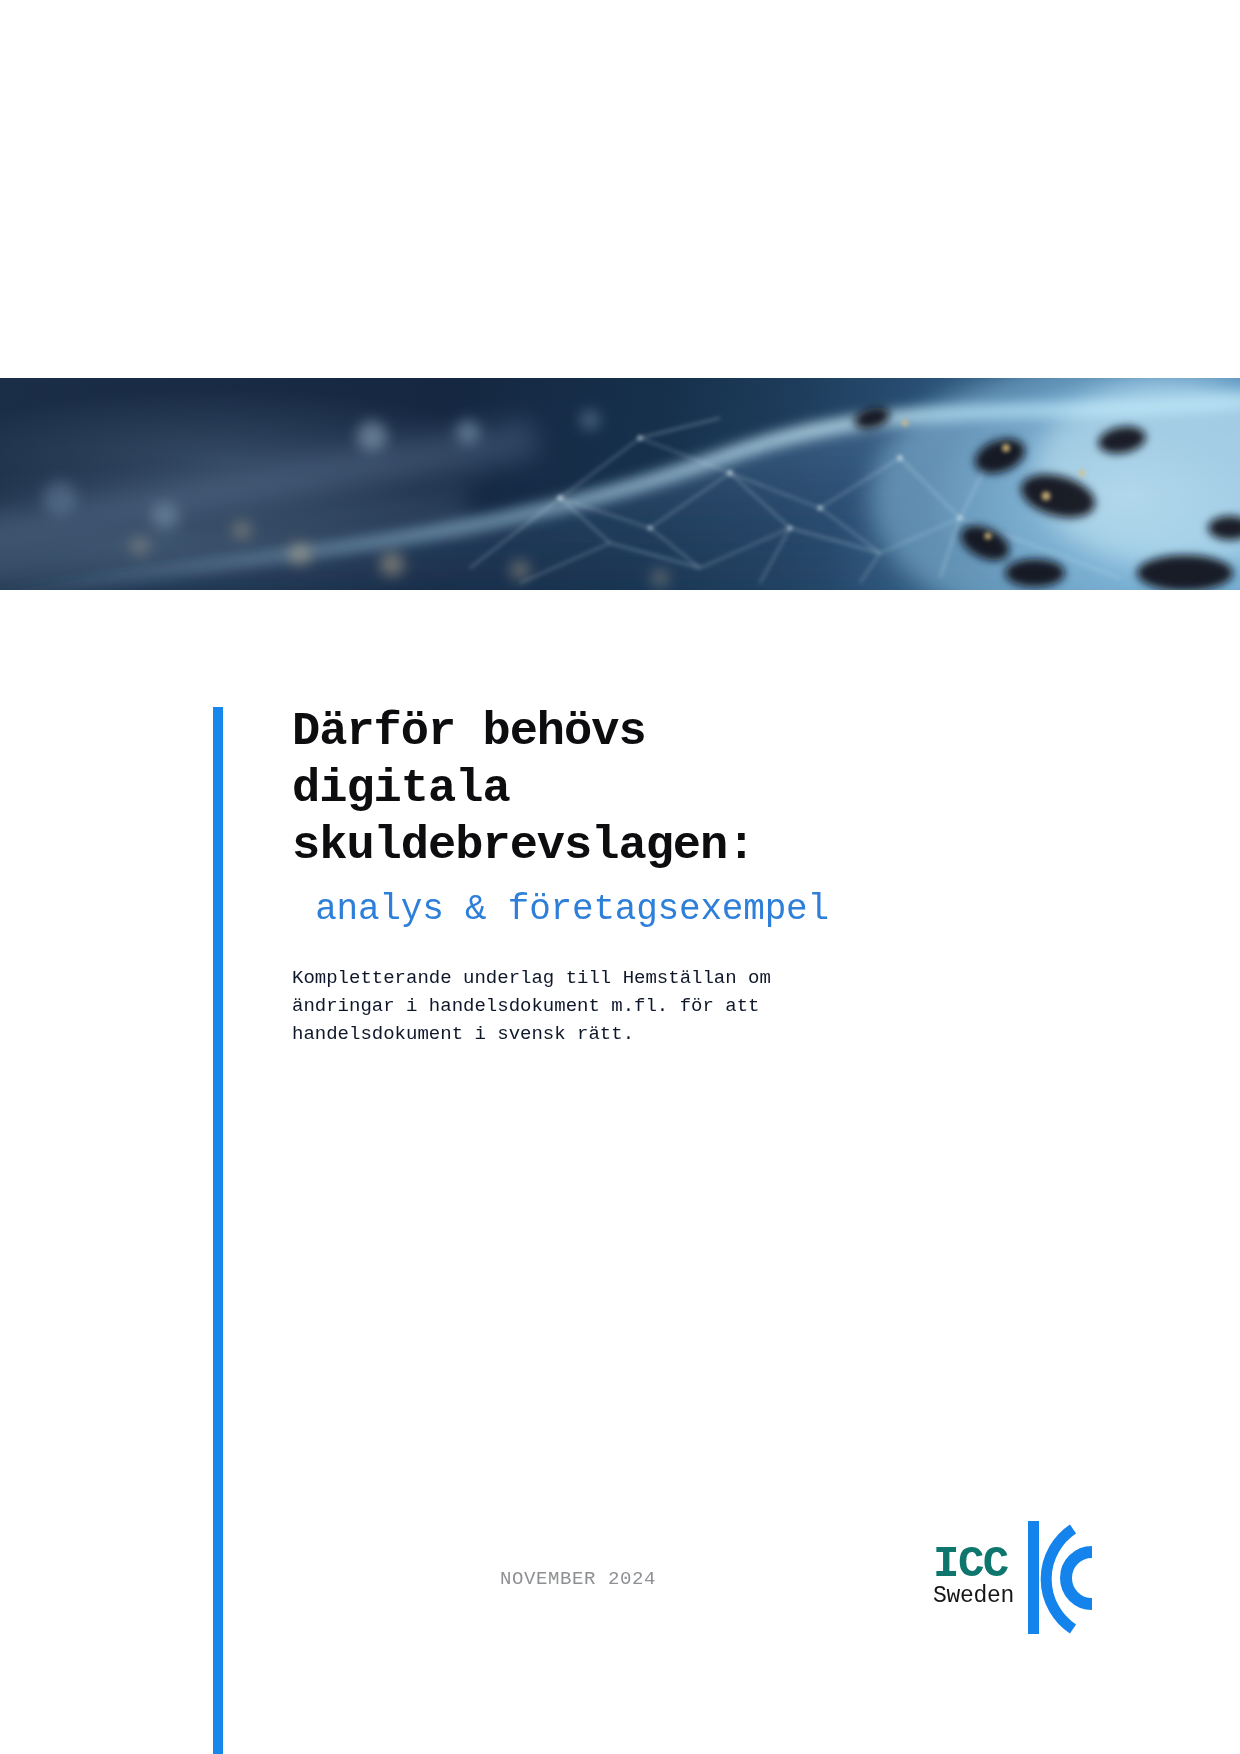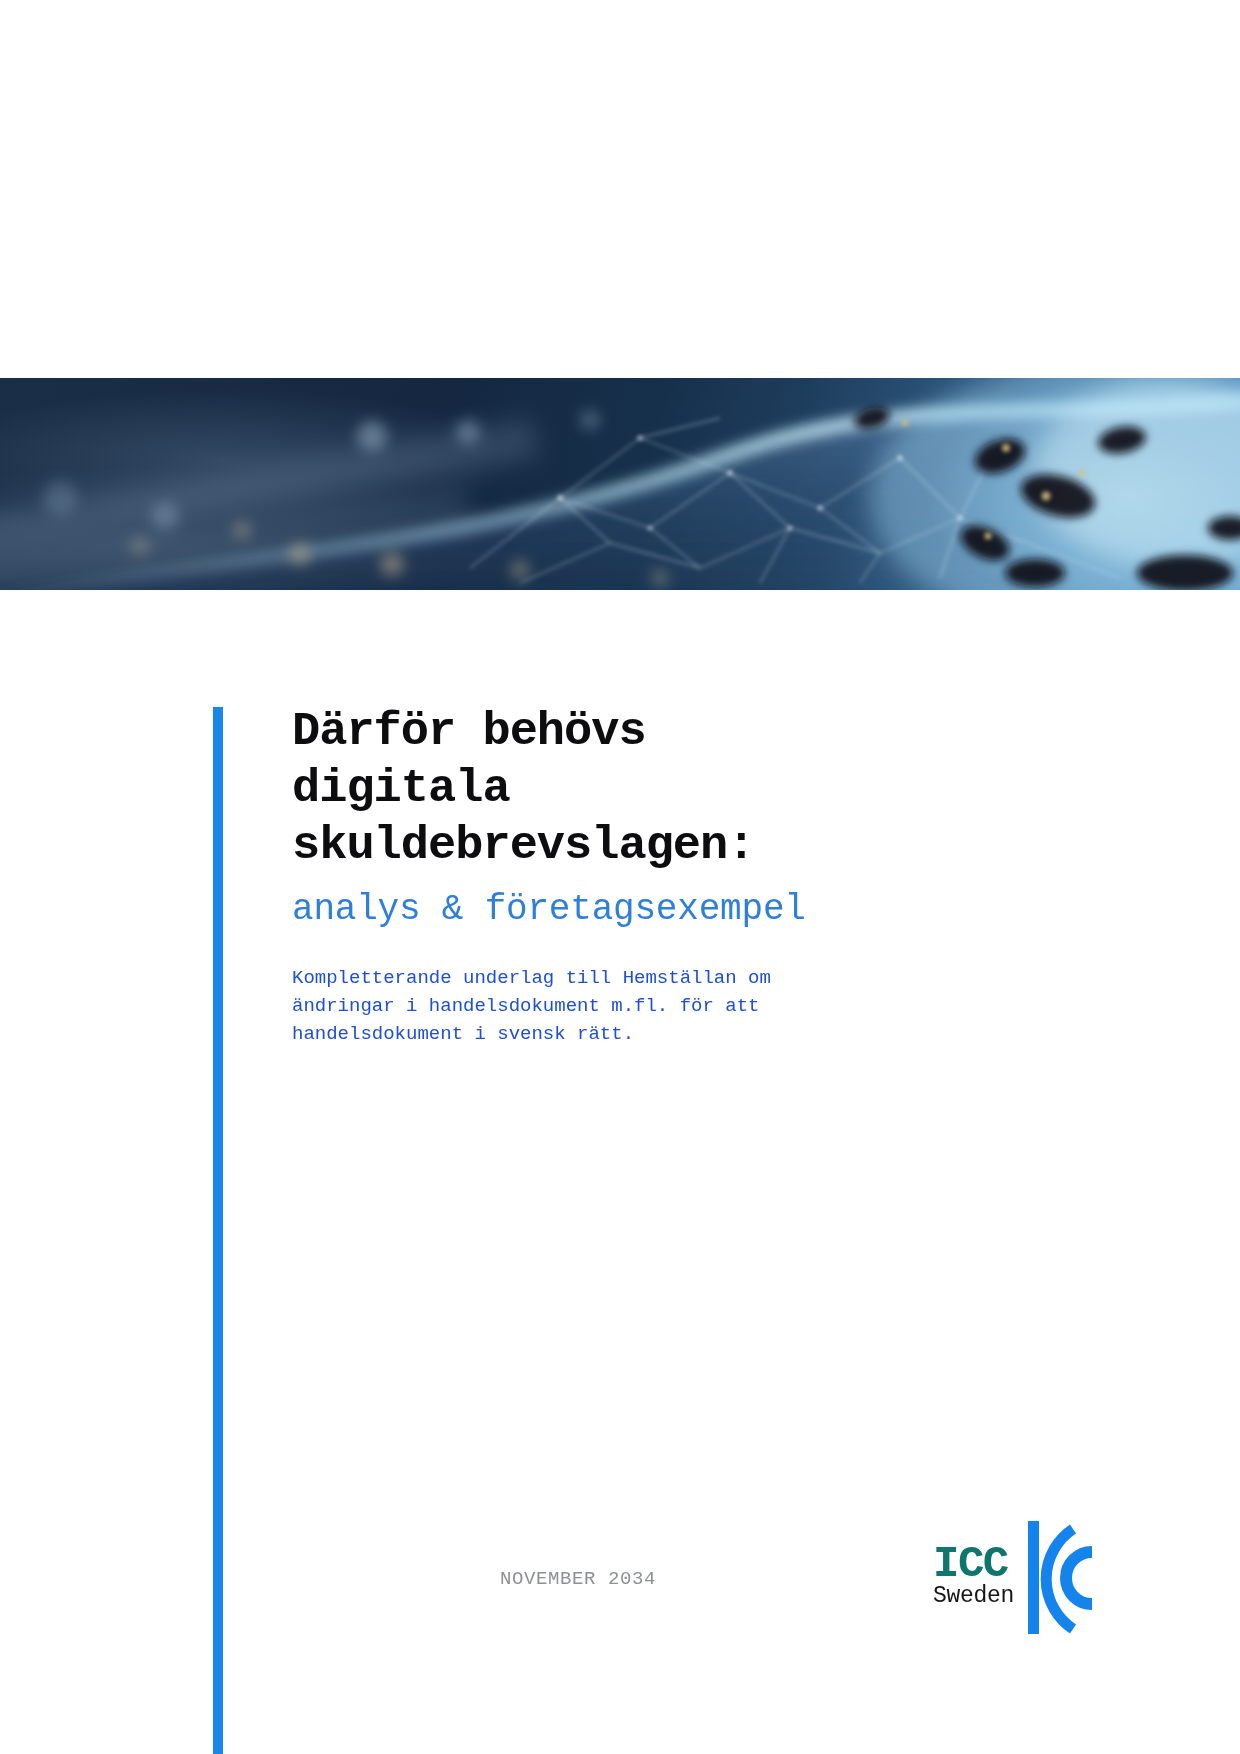--- a/index.html
+++ b/index.html
@@ -35,25 +35,26 @@
   .cover-title{
     margin:0;padding:0;
     font-size:47px;line-height:57px;font-weight:800;letter-spacing:-1px;
     color:#0d0d0f;
   }
   .cover-title .tl{display:block;}
   .cover-subtitle{
     margin:14px 0 0 0;padding:0;
     font-size:36px;line-height:44px;font-weight:400;letter-spacing:-0.2px;
     color:#2e7fd9;
+    text-align:center;
   }
   .cover-description{
     margin:32px 0 0 0;padding:0;
     font-size:19px;line-height:28px;font-weight:400;
-    color:#1d4ed8;
+    color:#0f172a;
   }
   .cover-description .dl{display:block;}
 
   
   .pub-date{
     position:absolute;left:500px;top:1568px;
     font-size:19px;letter-spacing:0.6px;color:#8e9093;font-weight:400;
   }
   .logo{
     position:absolute;left:933px;top:1518px;height:118px;
@@ -180,21 +181,21 @@
       <span class="tl">skuldebrevslagen:</span>
     </h1>
     <h2 class="cover-subtitle">analys &amp; företagsexempel</h2>
     <p class="cover-description">
       <span class="dl">Kompletterande underlag till Hemställan om</span>
       <span class="dl">ändringar i handelsdokument m.fl. för att</span>
       <span class="dl">handelsdokument i svensk rätt.</span>
     </p>
   </div>
 
-  <div class="pub-date">NOVEMBER 2034</div>
+  <div class="pub-date">NOVEMBER 2024</div>
 
   <div class="logo">
     <div class="logo-text">
       <div class="logo-org">ICC</div>
       <div class="logo-country">Sweden</div>
     </div>
     <svg class="logo-icon" width="72" height="117" viewBox="0 0 72 117">
       <rect x="0" y="2" width="11" height="113" fill="#1484ec"></rect>
       <path d="M 45 10 A 60 60 0 0 0 45 110" fill="none" stroke="#1484ec" stroke-width="11"></path>
       <path d="M 64 33 A 26 26 0 0 0 64 85" fill="none" stroke="#1484ec" stroke-width="12"></path>

